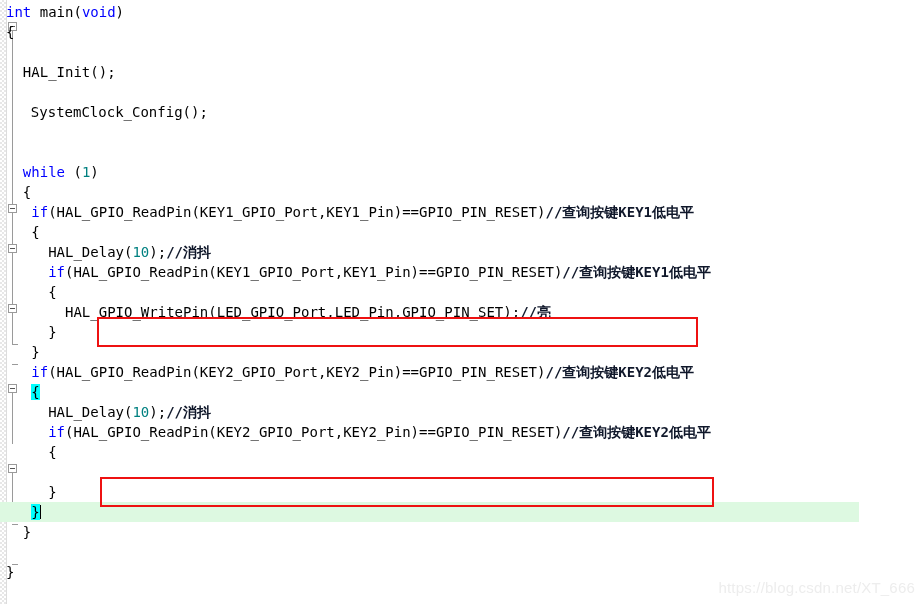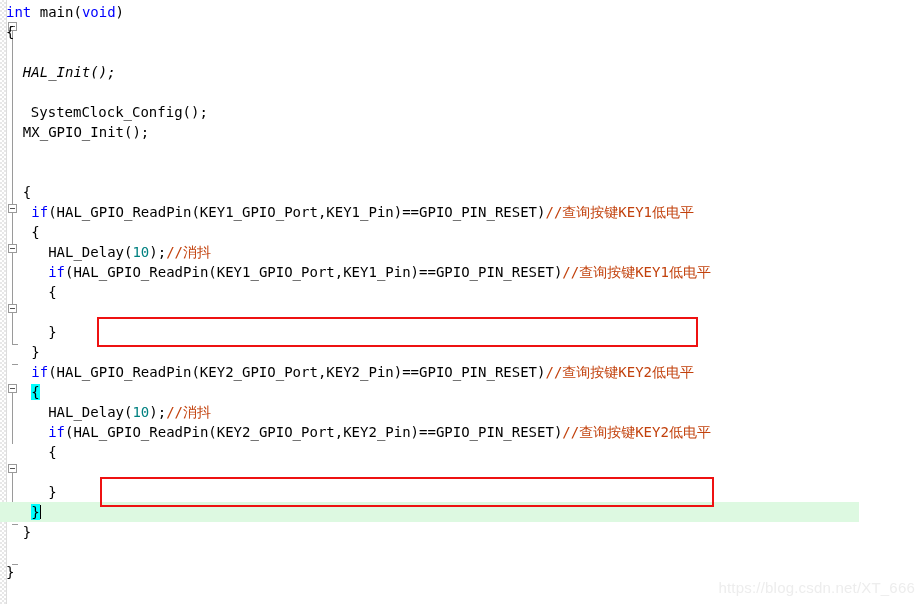--- a/index.html
+++ b/index.html
@@ -97,21 +97,21 @@
     padding-left: 6px;
   }
 
   .hl-current {
     background: #ddf9e1;
   }
 
   
   .kw   { color: #0000ff; }
   .num  { color: #008080; }
-  .cmt  { color: #c2410c; }
+  .cmt  { color: #0f172a; font-weight: bold; }
   .pln  { color: #000000; }
   .brace-match {
     background: #00ffff;
     color: #000000;
   }
   .caret {
     display: inline-block;
     width: 1px;
     height: 14px;
     background: #000000;
@@ -165,31 +165,32 @@
       <div class="fold-line" style="top: 473px; height: 31px;"></div>
       <div class="fold-end" style="top: 504px;"></div>
       <div class="fold-end" style="top: 524px;"></div>
       <div class="fold-end" style="top: 564px;"></div>
     </div>
 
   <div class="code-layer" id="code-layer">
       <div class="code-line" style="top: 2px;"><span class="txt"><span class="kw">int </span><span class="pln">main</span><span class="pln">(</span><span class="kw">void</span><span class="pln">)</span></span></div>
       <div class="code-line" style="top: 22px;"><span class="txt"><span class="pln">{</span></span></div>
       <div class="code-line" style="top: 42px;"><span class="txt"></span></div>
-      <div class="code-line" style="top: 62px; font-style: italic;"><span class="txt"><span class="pln">  HAL_Init();</span></span></div>
+      <div class="code-line" style="top: 62px;"><span class="txt"><span class="pln">  HAL_Init();</span></span></div>
       <div class="code-line" style="top: 82px;"><span class="txt"></span></div>
       <div class="code-line" style="top: 102px; margin-left: 8px;"><span class="txt"><span class="pln">  SystemClock_Config();</span></span></div>
-      <div class="code-line" style="top: 122px;"><span class="txt"><span class="pln">  MX_GPIO_Init();</span></span></div>
       <div class="code-line" style="top: 142px;"><span class="txt"></span></div>
+      <div class="code-line" style="top: 162px;"><span class="txt"><span class="pln">  </span><span class="kw">while</span><span class="pln"> (</span><span class="num">1</span><span class="pln">)</span></span></div>
       <div class="code-line" style="top: 182px;"><span class="txt"><span class="pln">  {</span></span></div>
       <div class="code-line" style="top: 202px;"><span class="txt"><span class="pln">   </span><span class="kw">if</span><span class="pln">(HAL_GPIO_ReadPin(KEY1_GPIO_Port,KEY1_Pin)==GPIO_PIN_RESET)</span><span class="cmt">//查询按键KEY1低电平</span></span></div>
       <div class="code-line" style="top: 222px;"><span class="txt"><span class="pln">   {</span></span></div>
       <div class="code-line" style="top: 242px;"><span class="txt"><span class="pln">     HAL_Delay(</span><span class="num">10</span><span class="pln">);</span><span class="cmt">//消抖</span></span></div>
       <div class="code-line" style="top: 262px;"><span class="txt"><span class="pln">     </span><span class="kw">if</span><span class="pln">(HAL_GPIO_ReadPin(KEY1_GPIO_Port,KEY1_Pin)==GPIO_PIN_RESET)</span><span class="cmt">//查询按键KEY1低电平</span></span></div>
       <div class="code-line" style="top: 282px;"><span class="txt"><span class="pln">     {</span></span></div>
+      <div class="code-line" style="top: 302px;"><span class="txt"><span class="pln">       HAL_GPIO_WritePin(LED_GPIO_Port,LED_Pin,GPIO_PIN_SET);</span><span class="cmt">//亮</span></span></div>
       <div class="code-line" style="top: 322px;"><span class="txt"><span class="pln">     }</span></span></div>
       <div class="code-line" style="top: 342px;"><span class="txt"><span class="pln">   }</span></span></div>
       <div class="code-line" style="top: 362px;"><span class="txt"><span class="pln">   </span><span class="kw">if</span><span class="pln">(HAL_GPIO_ReadPin(KEY2_GPIO_Port,KEY2_Pin)==GPIO_PIN_RESET)</span><span class="cmt">//查询按键KEY2低电平</span></span></div>
       <div class="code-line" style="top: 382px;"><span class="txt"><span class="pln">   </span><span class="brace-match">{</span></span></div>
       <div class="code-line" style="top: 402px;"><span class="txt"><span class="pln">     HAL_Delay(</span><span class="num">10</span><span class="pln">);</span><span class="cmt">//消抖</span></span></div>
       <div class="code-line" style="top: 422px;"><span class="txt"><span class="pln">     </span><span class="kw">if</span><span class="pln">(HAL_GPIO_ReadPin(KEY2_GPIO_Port,KEY2_Pin)==GPIO_PIN_RESET)</span><span class="cmt">//查询按键KEY2低电平</span></span></div>
       <div class="code-line" style="top: 442px;"><span class="txt"><span class="pln">     {</span></span></div>
       <div class="code-line" style="top: 482px;"><span class="txt"><span class="pln">     }</span></span></div>
       <div class="code-line hl-current" style="top: 502px;"><span class="txt"><span class="pln">   </span><span class="brace-match">}</span><span class="caret"></span></span></div>
       <div class="code-line" style="top: 522px;"><span class="txt"><span class="pln">  }</span></span></div>

